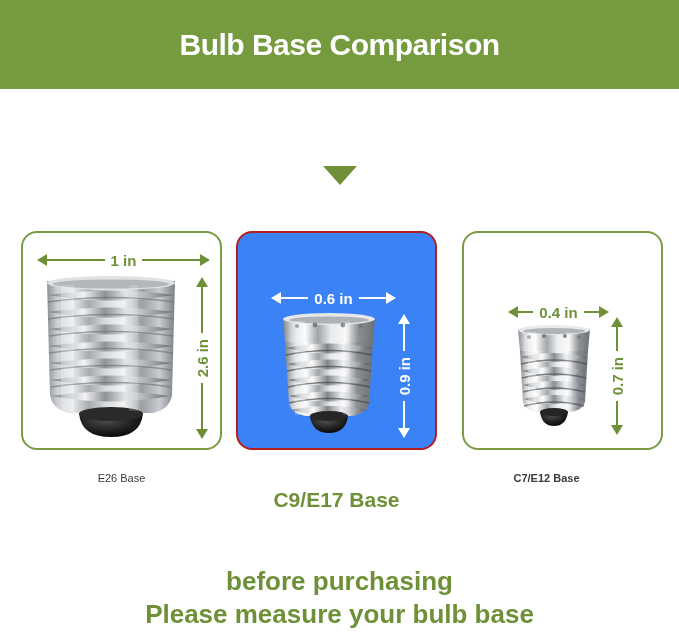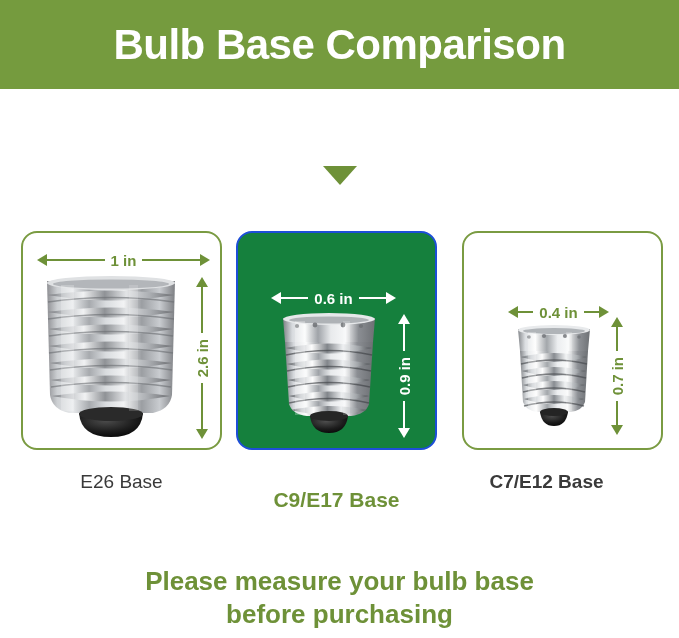--- a/index.html
+++ b/index.html
@@ -22,21 +22,21 @@
     top: 0;
     width: 679px;
     height: 89px;
     background: #759B3E;
     display: flex;
     align-items: center;
     justify-content: center;
   }
   #header-title {
     color: #ffffff;
-    font-size: 42px;
+    font-size: 30px;
     font-weight: bold;
     letter-spacing: -0.5px;
     line-height: 1;
     white-space: nowrap;
     font-family: "Liberation Sans", sans-serif;
   }
 
   
   #this-product-callout {
     position: absolute;
@@ -68,22 +68,22 @@
     width: 201px;
     height: 219px;
     border-radius: 16px;
     box-sizing: border-box;
   }
   .card.outline {
     border: 2px solid #7A9B42;
     background: #ffffff;
   }
   .card.filled {
-    background: #15803d;
-    border: 2px solid #1d4ed8;
+    background: #3b82f6;
+    border: 2px solid #b91c1c;
   }
   #card-e26   { left: 21px; }
   #card-c9e17 { left: 236px; }
   #card-c7e12 { left: 462px; }
 
   
   .dim-h {
     position: absolute;
     display: flex;
     align-items: center;
@@ -155,21 +155,21 @@
 
   
   .caption {
     position: absolute;
     top: 472px;
     width: 201px;
     text-align: center;
     line-height: 1.1;
   }
   #caption-e26, #caption-c7e12 {
-    font-size: 19px;
+    font-size: 11px;
     color: #3A3A3A;
   }
   #caption-c9e17 {
     font-size: 21px;
     font-weight: bold;
     color: #6E9138;
   }
   #caption-e26   { left: 21px;  }
   #caption-c9e17 { left: 236px; margin-top: 16px; }
   #caption-c7e12 { left: 446px; font-weight: bold; }
@@ -440,15 +440,15 @@
     <div class="line"></div>
     <div class="arrow-down"></div>
   </div>
 </div>
 
 <div class="caption" id="caption-e26">E26 Base</div>
 <div class="caption" id="caption-c9e17">C9/E17 Base</div>
 <div class="caption" id="caption-c7e12">C7/E12 Base</div>
 
 <div id="footer-note">
+  <div>before purchasing</div>
   <div>Please measure your bulb base</div>
-  <div>before purchasing</div>
 </div>
 
 </body></html>

